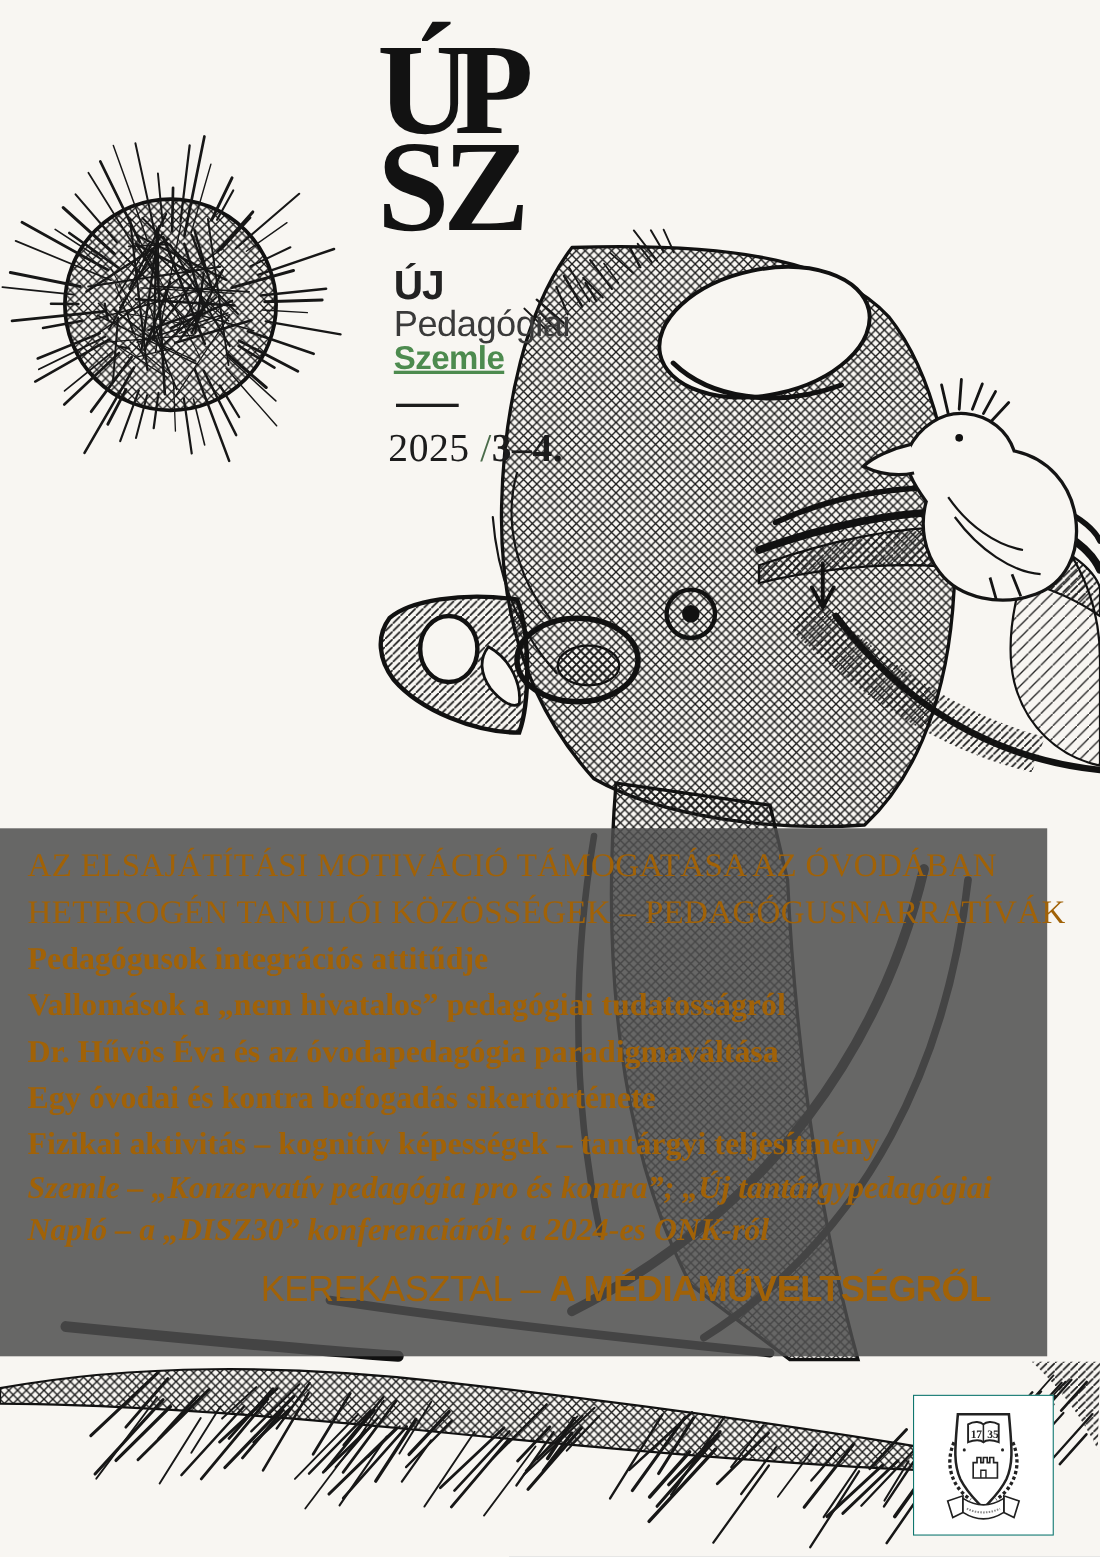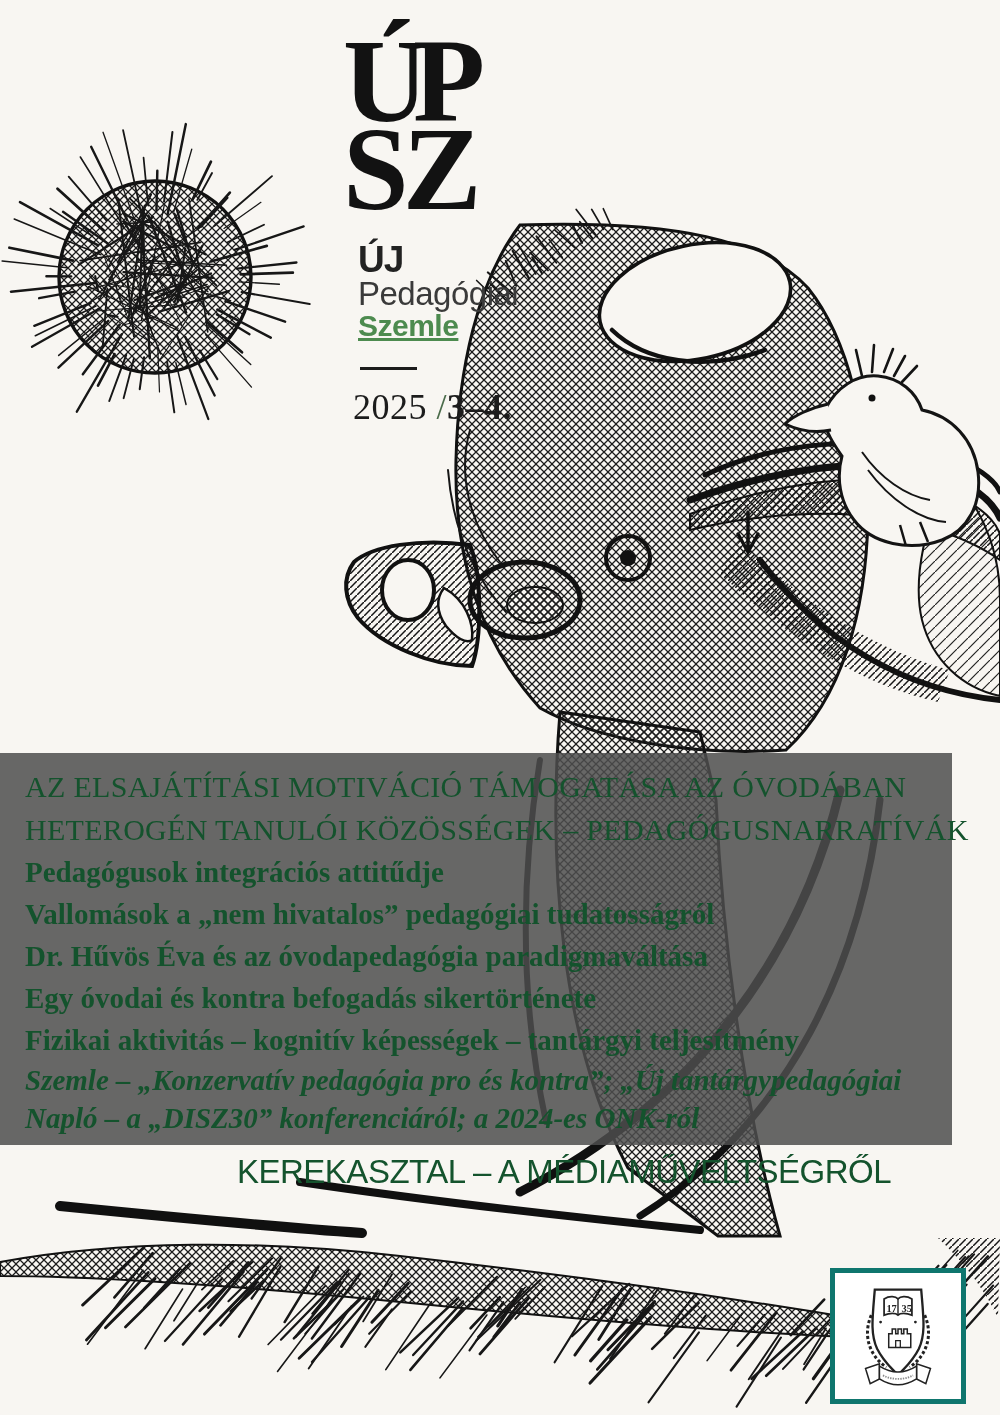--- a/index.html
+++ b/index.html
@@ -16,35 +16,35 @@
   .brand{margin-left:15px;margin-top:24px;font-family:"Liberation Sans",sans-serif;}
   .brand .uj{font-size:37px;font-weight:700;color:#222;line-height:.95;letter-spacing:-1px;}
   .brand .ped{font-size:33px;font-weight:400;color:#3a3a3a;line-height:1.0;letter-spacing:-.5px;}
   .brand .sze{font-size:30px;font-weight:700;color:#4d8b4f;line-height:1.05;letter-spacing:-.5px;text-decoration:underline;}
   .rule{width:57px;height:3px;background:#1c1c1c;margin:26px 0 16px 17px;}
   .issue{margin-left:10px;font-size:36px;color:#1c1c1c;letter-spacing:.5px;white-space:nowrap;}
   .issue .slash{color:#4a6b4a;}
   .issue .num{font-weight:700;}
 
   
-  .band{position:absolute;left:0;top:753px;width:952px;height:392px;z-index:3;
-        background:rgba(78,78,78,.85);color:#14532d;box-sizing:border-box;
+  .band{position:absolute;left:0;top:753px;width:952px;height:480px;z-index:3;
+        background:rgba(78,78,78,.85);color:#a16207;box-sizing:border-box;
         padding:12px 16px 0 25px;}
   .caps{font-size:30px;line-height:43px;font-weight:400;letter-spacing:.3px;white-space:nowrap;}
   .art{font-size:29px;line-height:42px;font-weight:700;white-space:nowrap;}
   .it{font-size:29px;line-height:38px;font-weight:700;font-style:italic;white-space:nowrap;}
   .it2{padding-left:24px;}
   .round{margin-top:16px;margin-left:212px;font-family:"Liberation Sans",sans-serif;
          font-size:33px;letter-spacing:-.5px;white-space:nowrap;}
   .round .pre{font-weight:400;}
-  .round .ttl{font-weight:400;}
+  .round .ttl{font-weight:700;}
 
   
   .crest{position:absolute;left:830px;top:1268px;width:126px;height:126px;z-index:4;
-         background:#ffffff;border:5px solid #0f766e;display:flex;align-items:center;
+         background:#ffffff;border:1px solid #0f766e;display:flex;align-items:center;
          justify-content:center;}
   .crest svg{width:116px;height:116px;}
 </style>
 </head>
 <body>
 
 <div class="page">
 
   <svg class="illus" viewBox="0 0 1000 1415" xmlns="http://www.w3.org/2000/svg">
     <defs>

